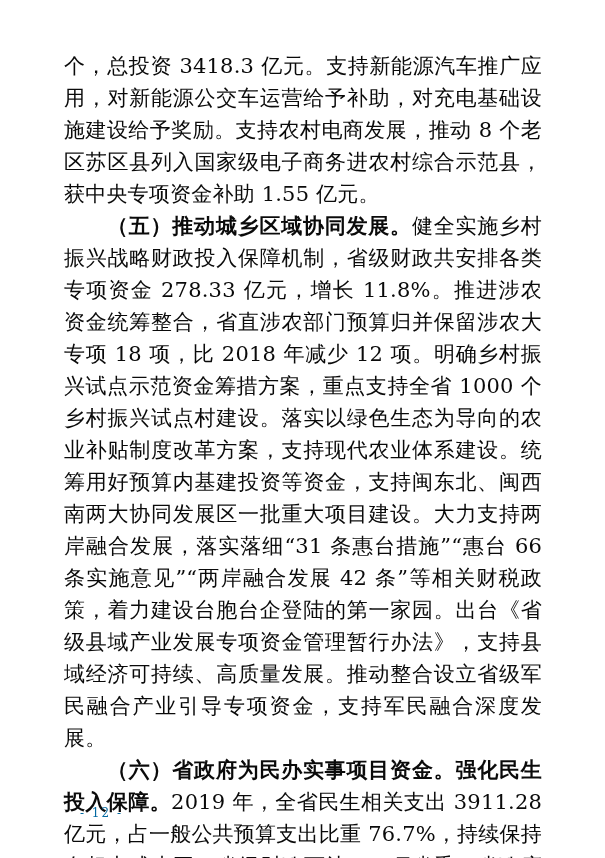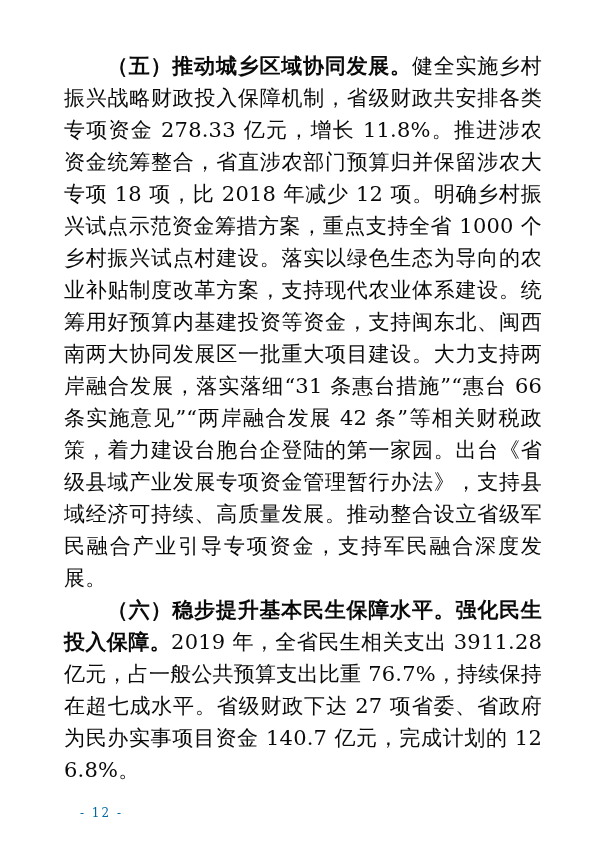--- a/index.html
+++ b/index.html
@@ -53,17 +53,18 @@
     color: #0369a1;
     letter-spacing: 2px;
     font-family: "DejaVu Serif", "Liberation Serif", serif;
   }
 </style>
 </head>
 <body>
 
 <div class="page">
   <div class="doc-body">
+      <p><span class="run-normal">个，总投资 3418.3 亿元。支持新能源汽车推广应用，对新能源公交车运营给予补助，对充电基础设施建设给予奖励。支持农村电商发展，推动 8 个老区苏区县列入国家级电子商务进农村综合示范县，获中央专项资金补助 1.55 亿元。</span></p>
       <p class="indent"><span class="run-heading">（五）推动城乡区域协同发展。</span><span class="run-normal">健全实施乡村振兴战略财政投入保障机制，省级财政共安排各类专项资金 278.33 亿元，增长 11.8%。推进涉农资金统筹整合，省直涉农部门预算归并保留涉农大专项 18 项，比 2018 年减少 12 项。明确乡村振兴试点示范资金筹措方案，重点支持全省 1000 个乡村振兴试点村建设。落实以绿色生态为导向的农业补贴制度改革方案，支持现代农业体系建设。统筹用好预算内基建投资等资金，支持闽东北、闽西南两大协同发展区一批重大项目建设。大力支持两岸融合发展，落实落细“31 条惠台措施”“惠台 66 条实施意见”“两岸融合发展 42 条”等相关财税政策，着力建设台胞台企登陆的第一家园。出台《省级县域产业发展专项资金管理暂行办法》，支持县域经济可持续、高质量发展。推动整合设立省级军民融合产业引导专项资金，支持军民融合深度发展。</span></p>
-      <p class="indent"><span class="run-heading">（六）稳步提升基本民生保障水平。</span><span class="run-bold">强化民生投入保障。</span><span class="run-normal">2019 年，全省民生相关支出 3911.28 亿元，占一般公共预算支出比重 76.7%，持续保持在超七成水平。省级财政下达 27 项省委、省政府为民办实事项目资金 140.7 亿元，完成计划的 126.8%。</span></p>
+      <p class="indent"><span class="run-heading">（六）省政府为民办实事项目资金。</span><span class="run-bold">强化民生投入保障。</span><span class="run-normal">2019 年，全省民生相关支出 3911.28 亿元，占一般公共预算支出比重 76.7%，持续保持在超七成水平。省级财政下达 27 项省委、省政府为民办实事项目资金 140.7 亿元，完成计划的 126.8%。</span></p>
     </div>
   <div class="page-number">- 12 -</div>
 </div>
 
 </body></html>

